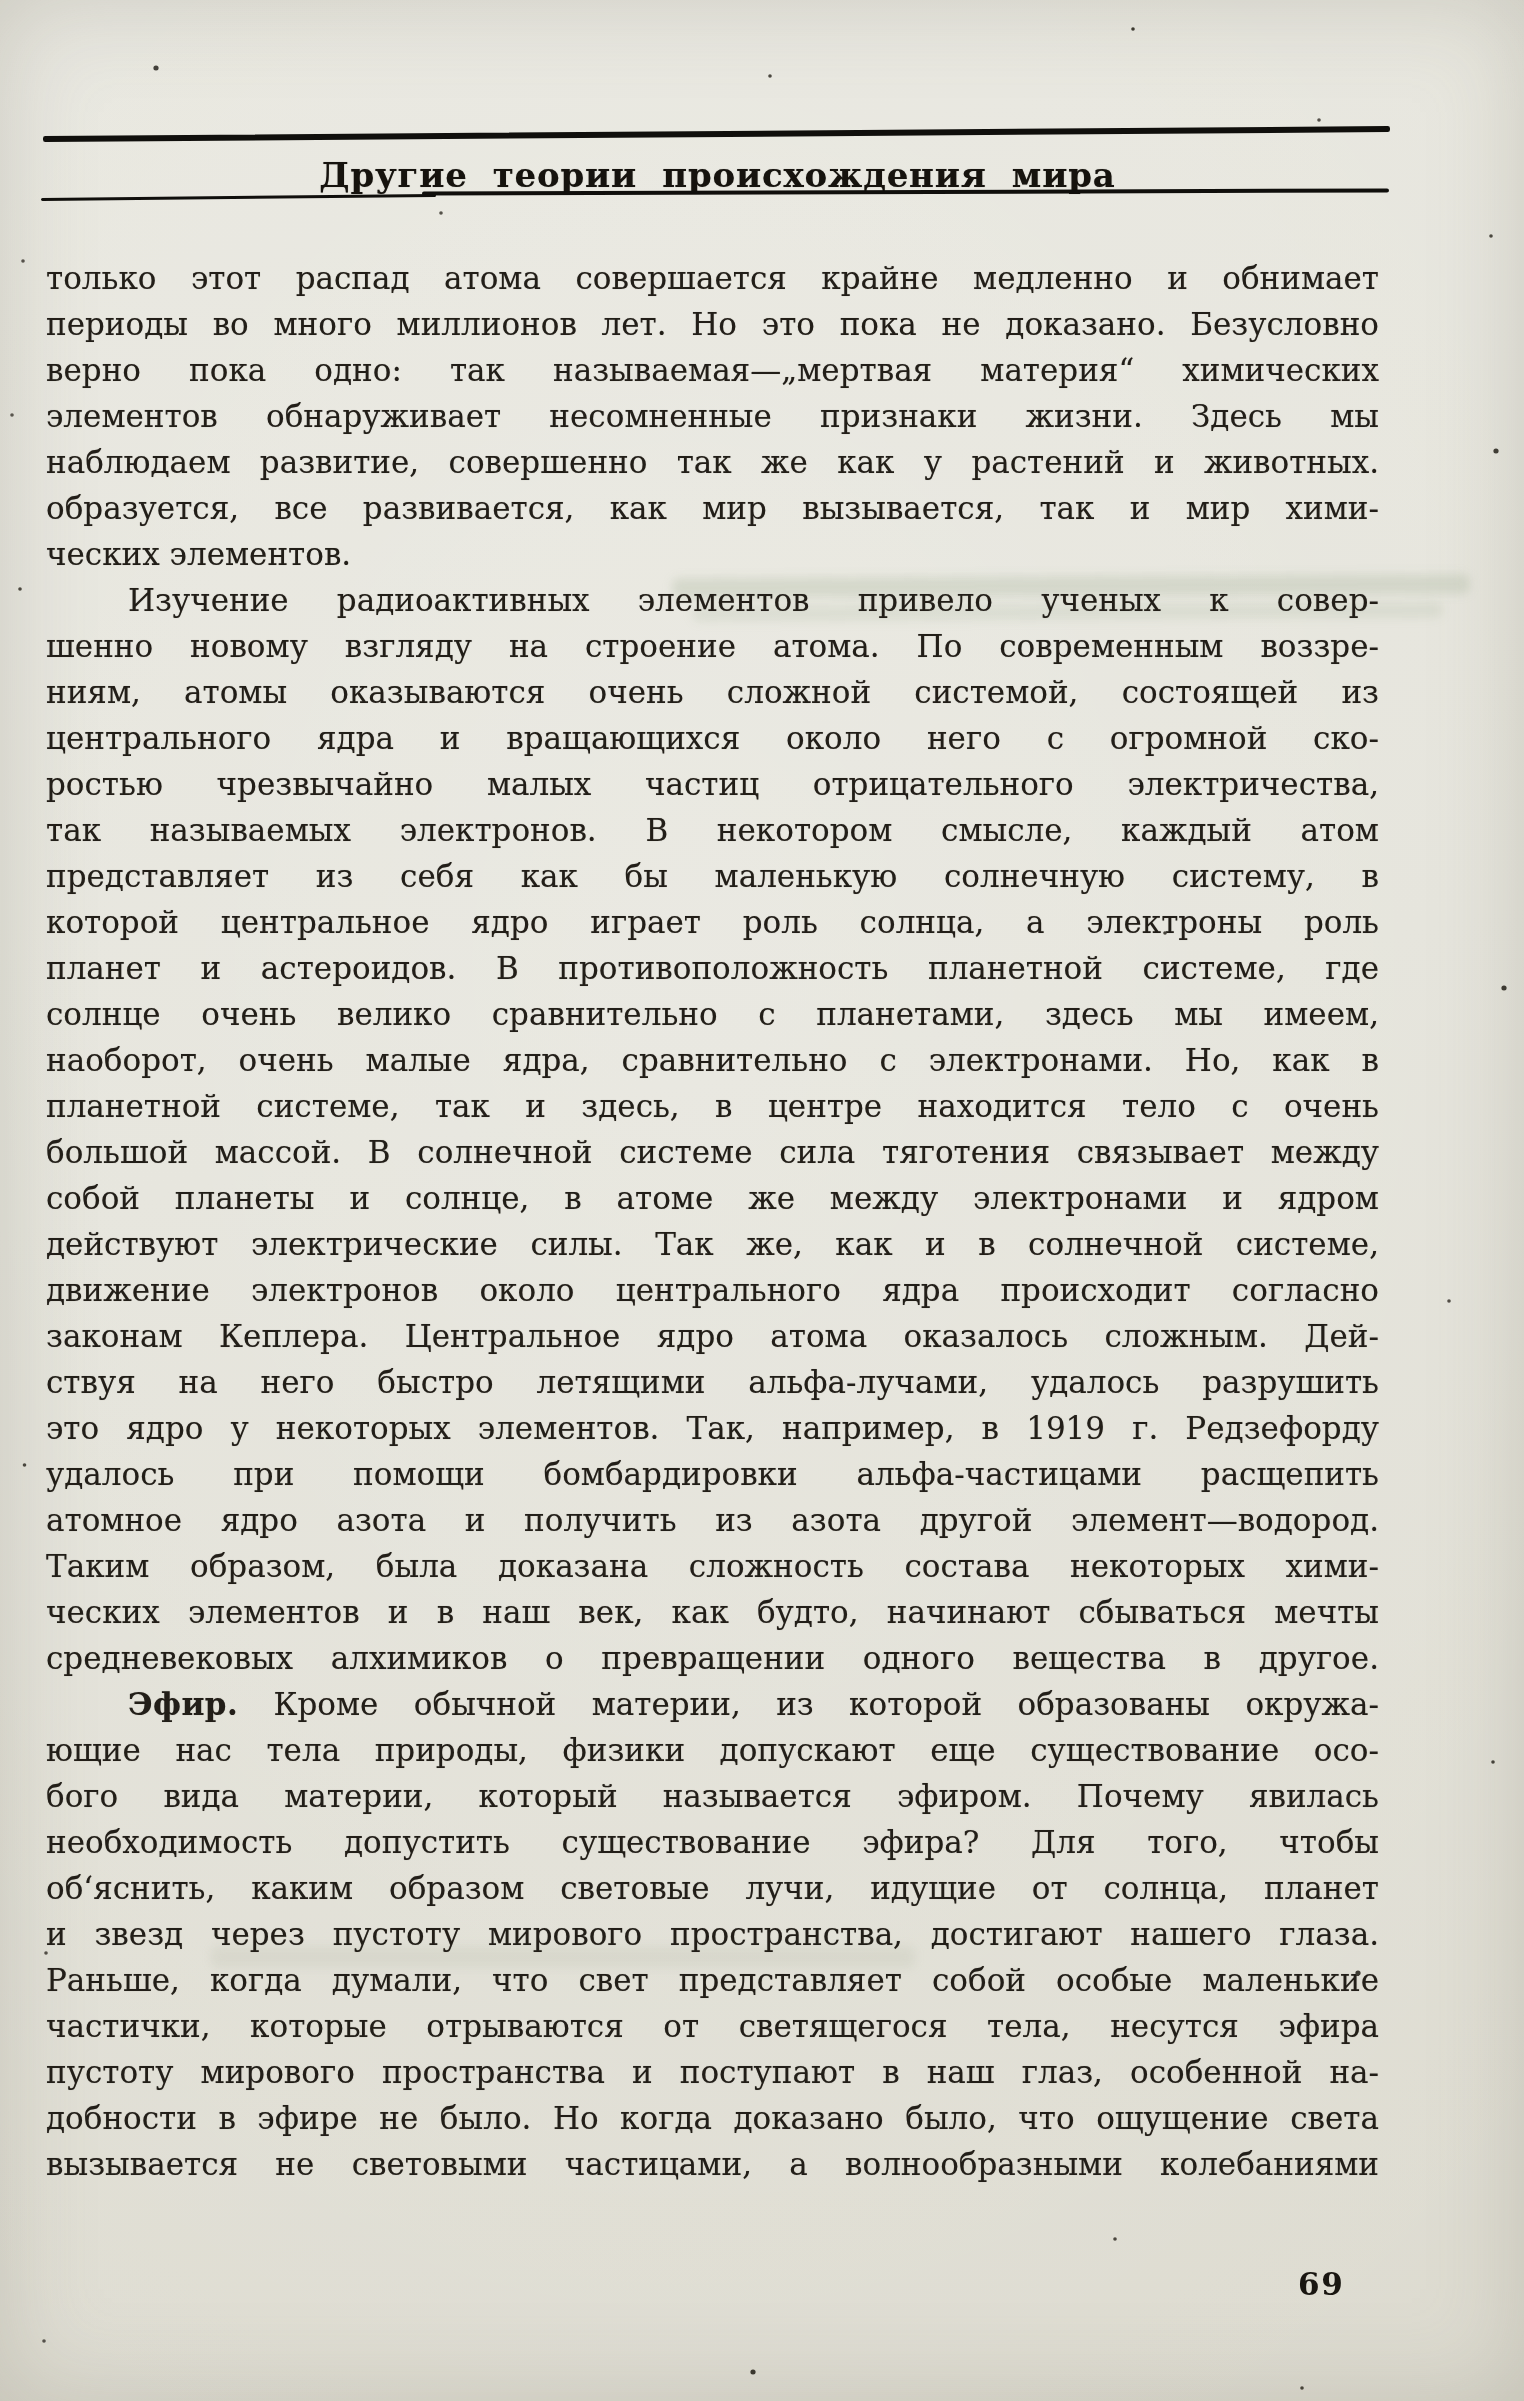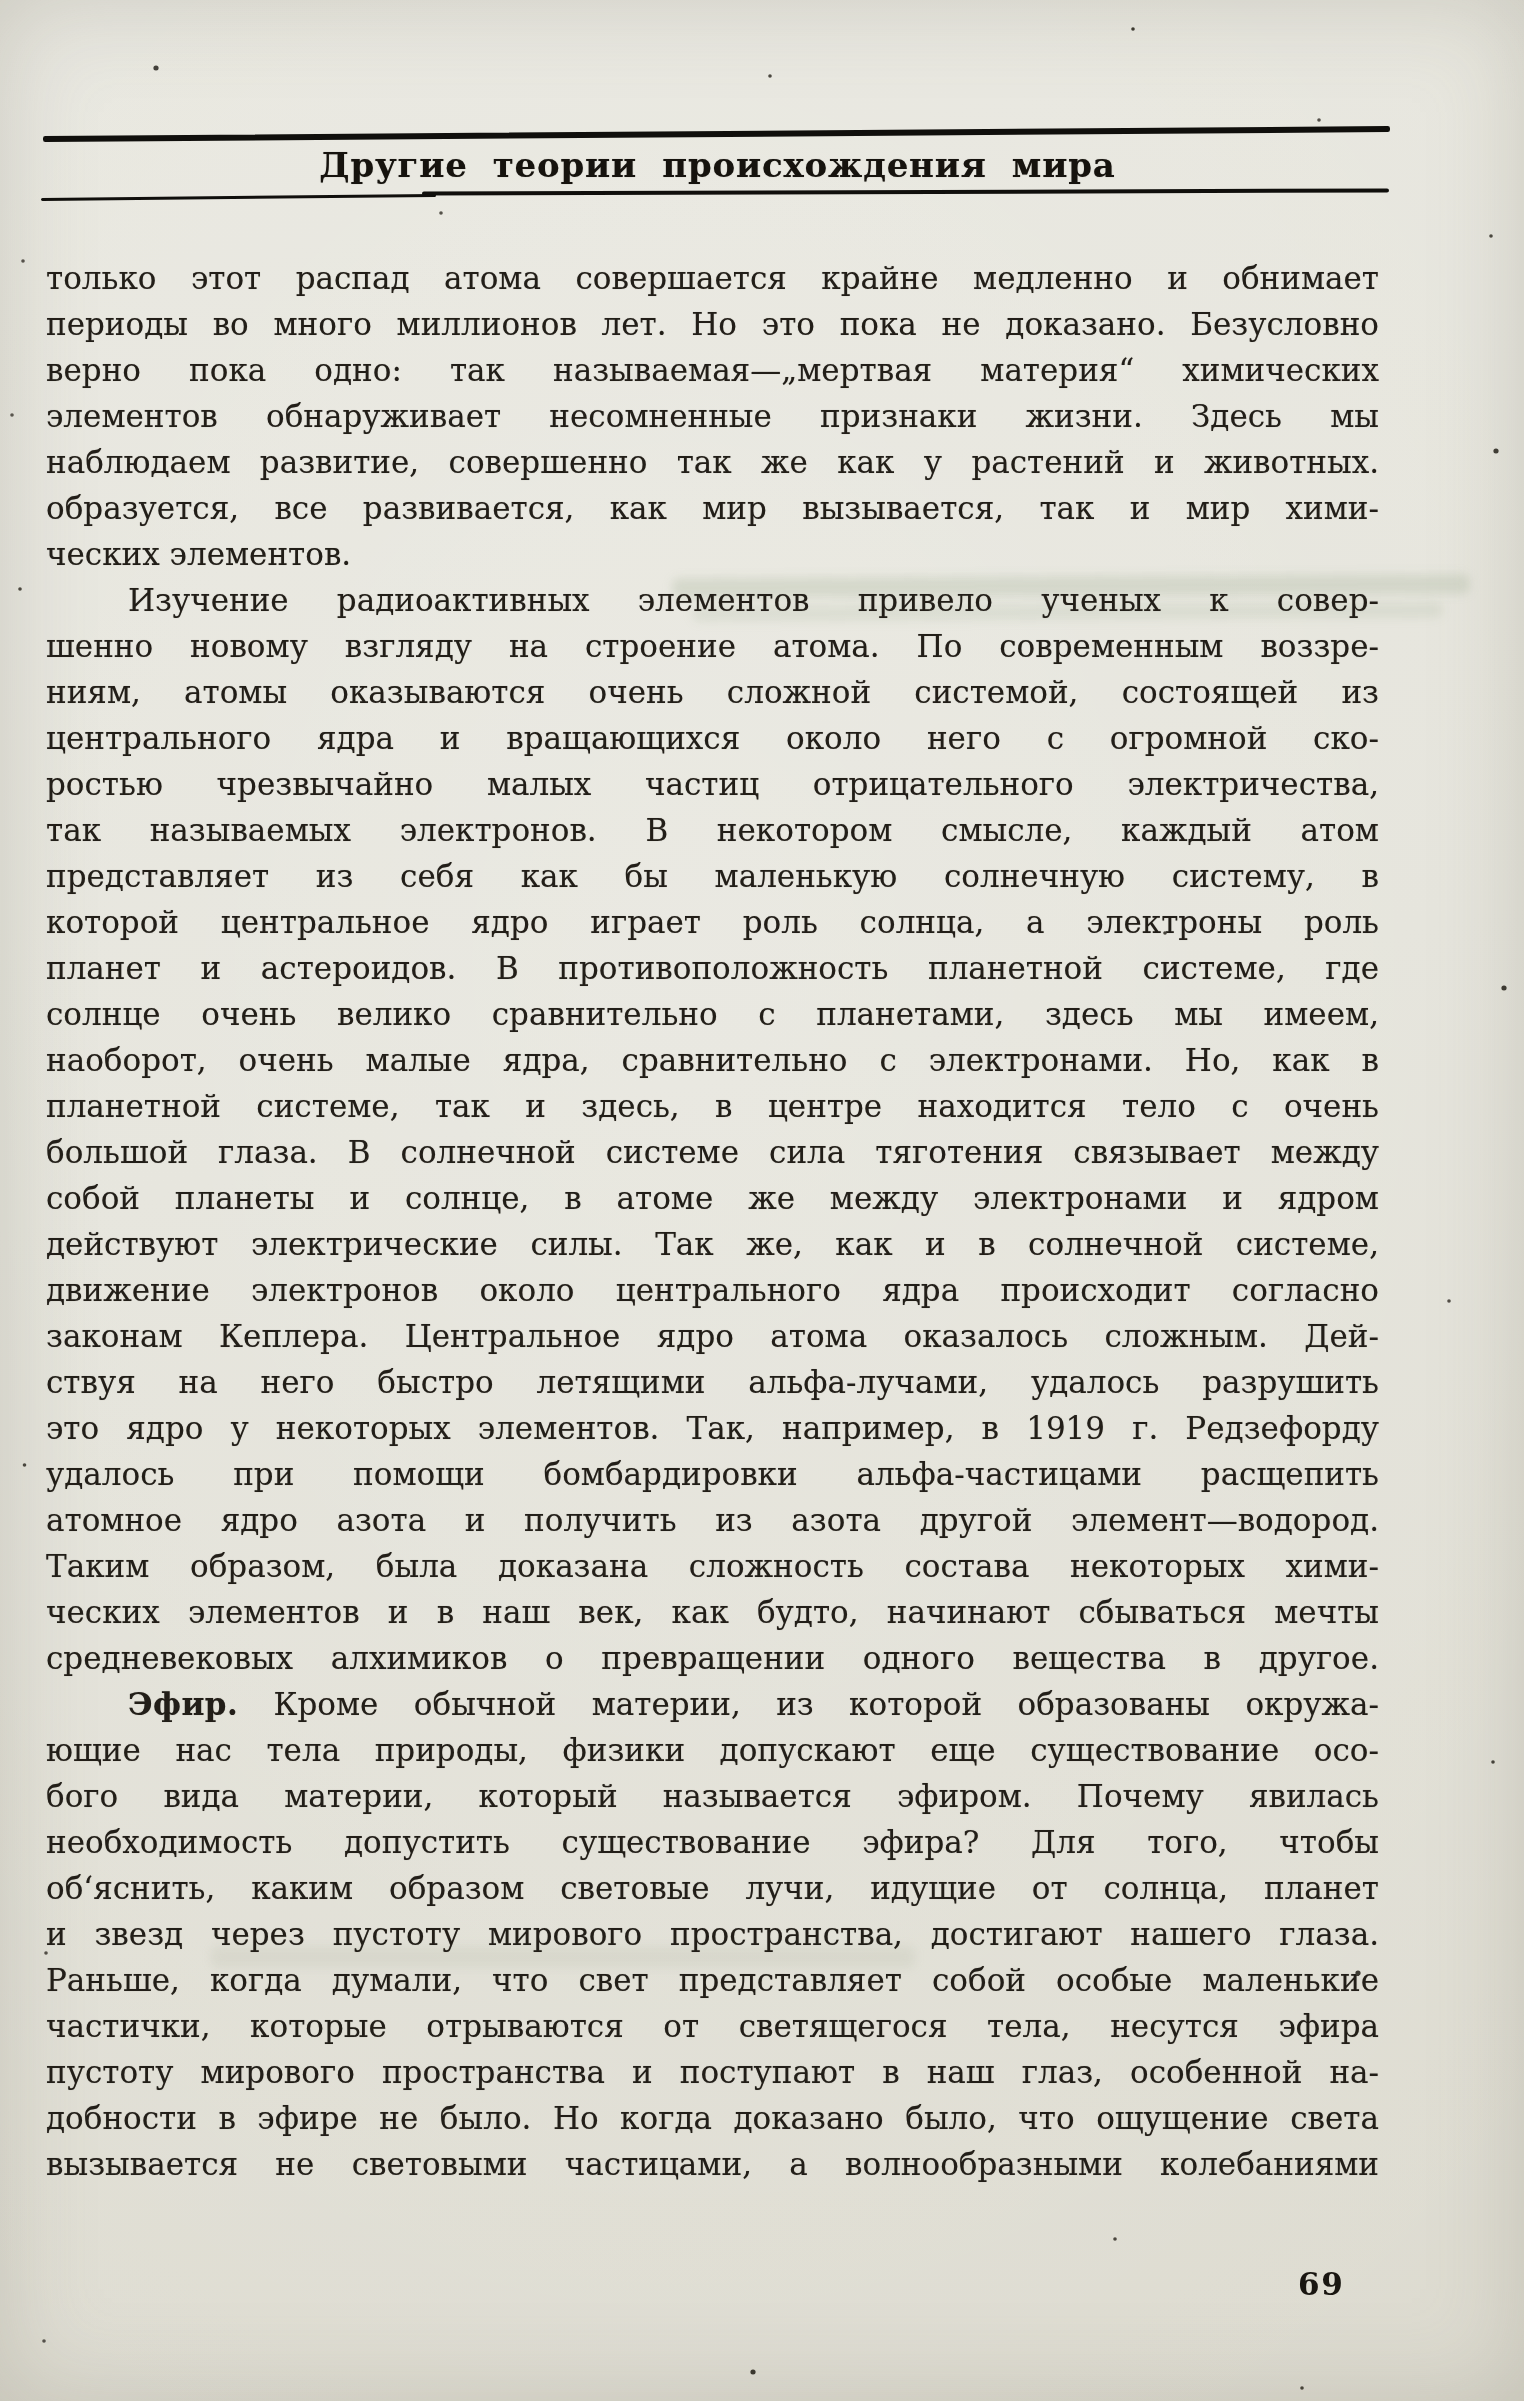--- a/index.html
+++ b/index.html
@@ -25,21 +25,21 @@
     overflow:hidden;
     color:var(--ink);
   }
   
   .rule{position:absolute;background:var(--rule);border-radius:2.3px;}
   .rule-top{left:43px;top:131px;width:1347px;height:5.5px;transform:rotate(-0.42deg);}
   .rule-mid-left{left:41px;top:196px;width:395px;height:3.1px;transform:rotate(-0.55deg);}
   .rule-mid-right{left:422px;top:190px;width:967px;height:3.9px;transform:rotate(-0.18deg);}
   .running-head{
     position:absolute;
-    left:51px;top:145px;width:1333px;
+    left:51px;top:155px;width:1333px;
     text-align:center;
     font-size:34px;
     font-weight:bold;
     letter-spacing:0.8px;
     word-spacing:12.5px;
     color:#16130e;
     text-shadow:0 0 0.8px rgba(20,16,10,0.45);
   }
   
   .text-block{
@@ -134,21 +134,21 @@
         <div class="line">ниям, атомы оказываются очень сложной системой, состоящей из</div>
         <div class="line">центрального ядра и вращающихся около него с огромной ско-</div>
         <div class="line">ростью чрезвычайно малых частиц отрицательного электричества,</div>
         <div class="line">так называемых электронов. В некотором смысле, каждый атом</div>
         <div class="line">представляет из себя как бы маленькую солнечную систему, в</div>
         <div class="line">которой центральное ядро играет роль солнца, а электроны роль</div>
         <div class="line">планет и астероидов. В противоположность планетной системе, где</div>
         <div class="line">солнце очень велико сравнительно с планетами, здесь мы имеем,</div>
         <div class="line">наоборот, очень малые ядра, сравнительно с электронами. Но, как в</div>
         <div class="line">планетной системе, так и здесь, в центре находится тело с очень</div>
-        <div class="line">большой глаза. В солнечной системе сила тяготения связывает между</div>
+        <div class="line">большой массой. В солнечной системе сила тяготения связывает между</div>
         <div class="line">собой планеты и солнце, в атоме же между электронами и ядром</div>
         <div class="line">действуют электрические силы. Так же, как и в солнечной системе,</div>
         <div class="line">движение электронов около центрального ядра происходит согласно</div>
         <div class="line">законам Кеплера. Центральное ядро атома оказалось сложным. Дей-</div>
         <div class="line">ствуя на него быстро летящими альфа-лучами, удалось разрушить</div>
         <div class="line">это ядро у некоторых элементов. Так, например, в 1919 г. Редзефорду</div>
         <div class="line">удалось при помощи бомбардировки альфа-частицами расщепить</div>
         <div class="line">атомное ядро азота и получить из азота другой элемент—водород.</div>
         <div class="line">Таким образом, была доказана сложность состава некоторых хими-</div>
         <div class="line">ческих элементов и в наш век, как будто, начинают сбываться мечты</div>

